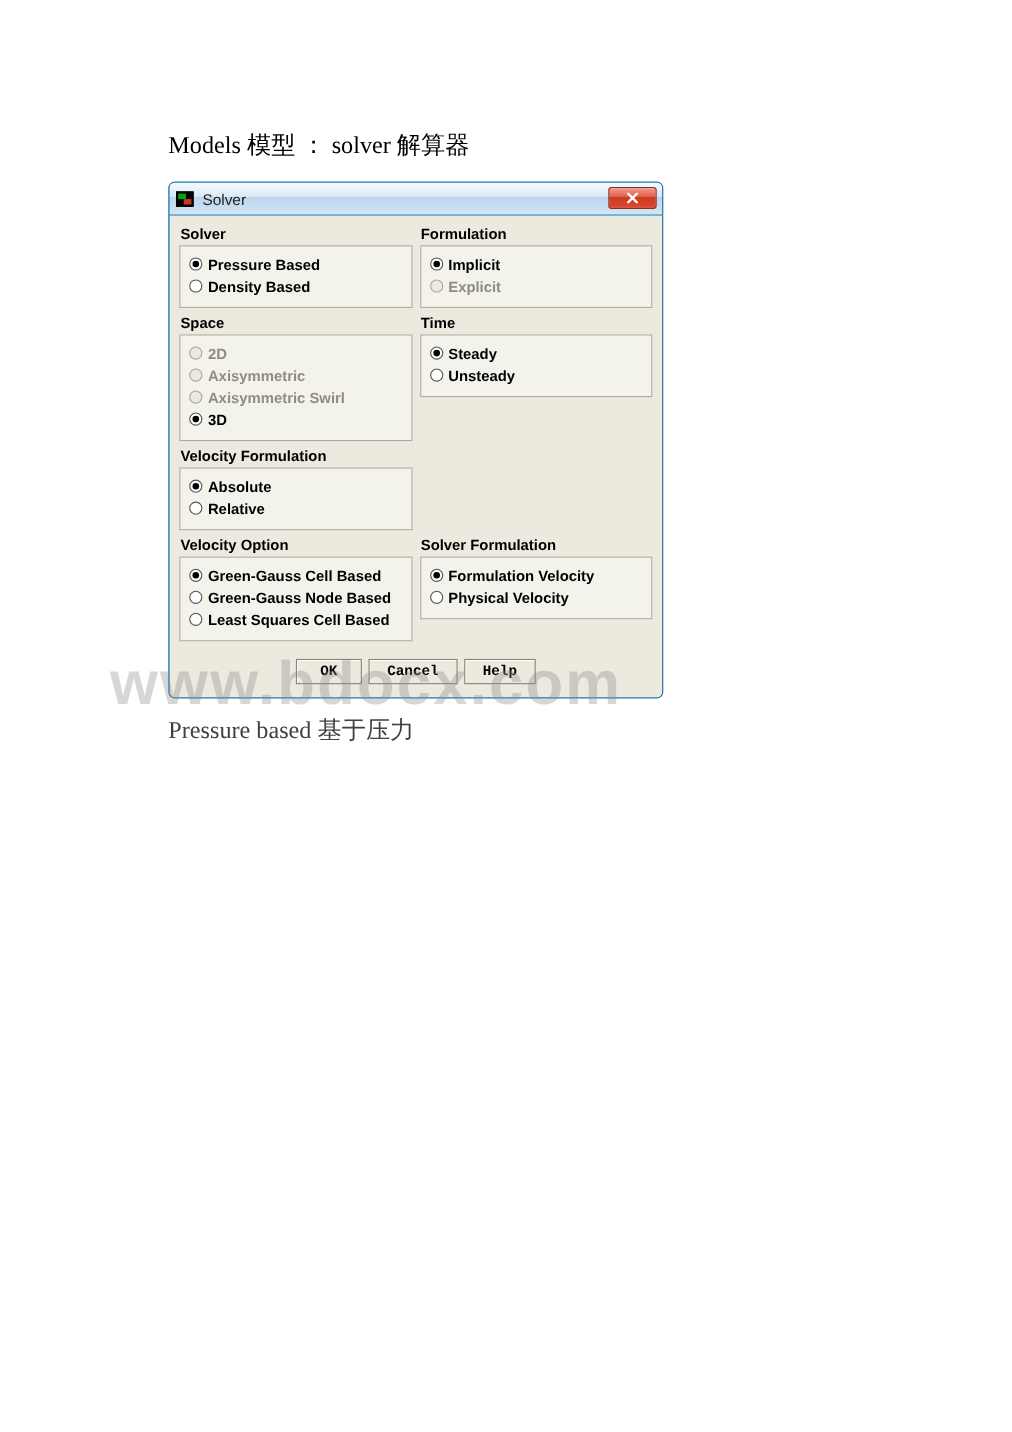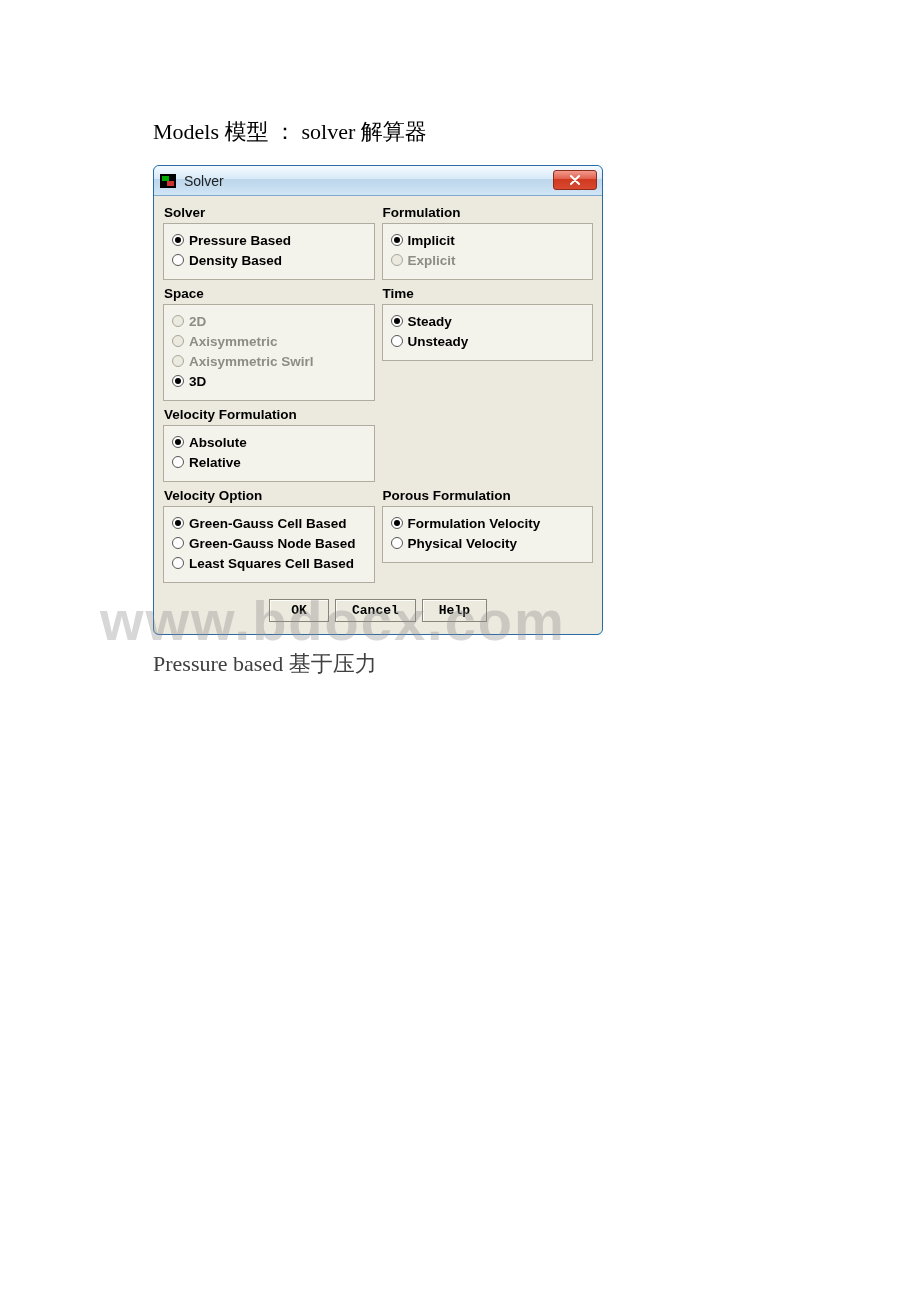--- a/index.html
+++ b/index.html
@@ -285,21 +285,21 @@
               <span class="radio-dot"></span>
               <span>Green-Gauss Node Based</span>
             </div>
             <div class="radio-row">
               <span class="radio-dot"></span>
               <span>Least Squares Cell Based</span>
             </div>
           </div>
         </div>
         <div class="col">
-          <div class="group-title">Porous Formulation</div>
+          <div class="group-title">Solver Formulation</div>
           <div class="group-box">
             <div class="radio-row">
               <span class="radio-dot selected"></span>
               <span>Formulation Velocity</span>
             </div>
             <div class="radio-row">
               <span class="radio-dot"></span>
               <span>Physical Velocity</span>
             </div>
           </div>

